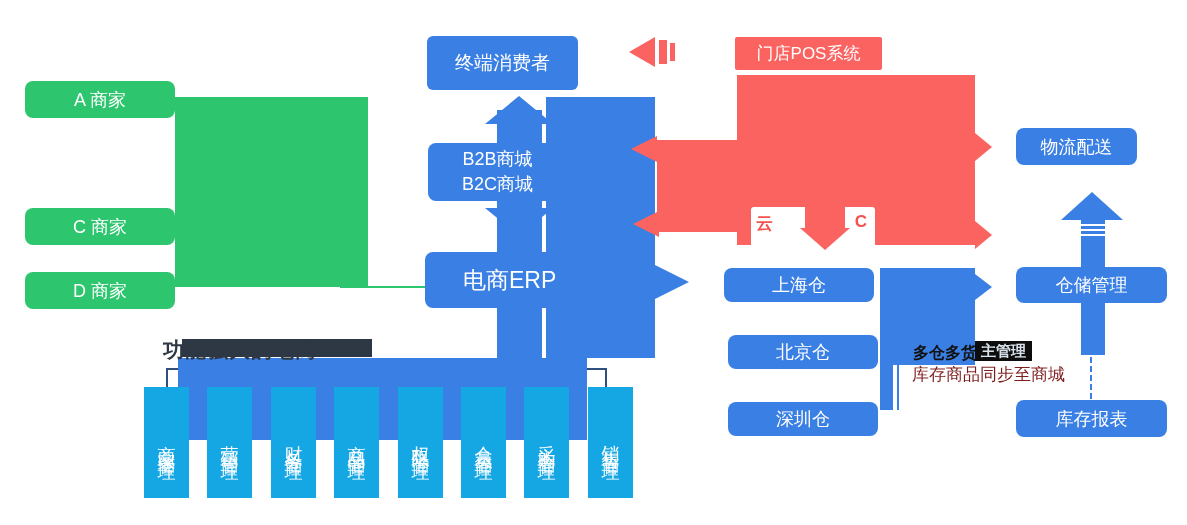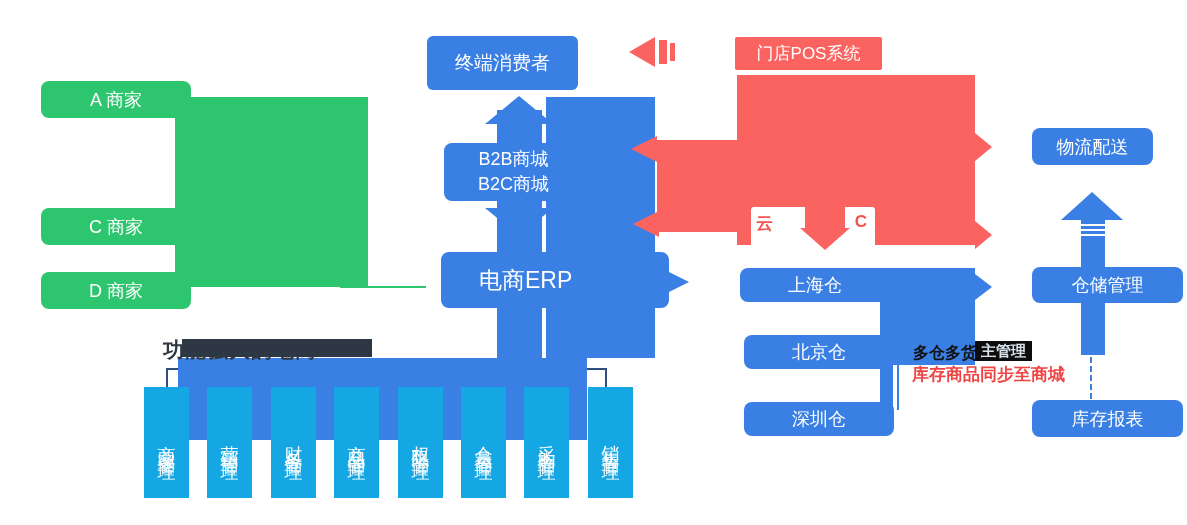--- a/index.html
+++ b/index.html
@@ -5,38 +5,38 @@
   html,body{margin:0;padding:0;background:#ffffff;}
   #stage{position:relative;width:1187px;height:525px;background:#fff;overflow:hidden;
          font-family:"Liberation Sans","DejaVu Sans",sans-serif;}
   .abs{position:absolute;}
   .box{position:absolute;display:flex;align-items:center;justify-content:center;
        color:#fff;font-weight:500;}
   .blue{background:#3a7fe3;}
   .cyan{background:#14a7e4;}
   .green{background:#2ec56f;}
   .red{background:#fa6360;}
-  .r6{border-radius:6px;} .r8{border-radius:8px;margin-left:16px;} .r3{border-radius:3px;}
+  .r6{border-radius:6px;} .r8{border-radius:8px;} .r3{border-radius:3px;}
   .tri{position:absolute;width:0;height:0;}
   
   .tri-up-blue{border-left:34px solid transparent;border-right:34px solid transparent;border-bottom:28px solid #3a7fe3;}
   .tri-down-blue{border-left:34px solid transparent;border-right:34px solid transparent;border-top:28px solid #3a7fe3;}
   .tri-right-blue{border-top:18px solid transparent;border-bottom:18px solid transparent;border-left:36px solid #3a7fe3;}
   .tri-right-blue-sm{border-top:13px solid transparent;border-bottom:13px solid transparent;border-left:17px solid #3a7fe3;}
   .tri-up-blue-sm{border-left:31px solid transparent;border-right:31px solid transparent;border-bottom:28px solid #3a7fe3;}
   
   .tri-left-red{border-top:13px solid transparent;border-bottom:13px solid transparent;border-right:26px solid #fa6360;}
   .tri-right-red{border-top:14px solid transparent;border-bottom:14px solid transparent;border-left:17px solid #fa6360;}
   .tri-down-red{border-left:25px solid transparent;border-right:25px solid transparent;border-top:22px solid #fa6360;}
   .tri-left-red-big{border-top:15px solid transparent;border-bottom:15px solid transparent;border-right:26px solid #fa6360;}
   .line{position:absolute;background:#2f4f7f;}
   .vtext{writing-mode:vertical-rl;text-orientation:upright;letter-spacing:6px;}
   .caption-dark{position:absolute;font-weight:bold;color:#16222e;}
   .note-black{position:absolute;font-weight:bold;color:#111111;white-space:nowrap;}
-  .note-red{position:absolute;font-weight:bold;color:#ef4444;white-space:nowrap;}
+  .note-red{position:absolute;font-weight:normal;color:#7f1d1d;white-space:nowrap;}
   .dashed-v{position:absolute;border-left:2px dashed #3a7fe3;}
 </style>
 </head>
 <body>
 
 <div id="stage">
 
   <div class="abs green" style="left:175px;top:97px;width:193px;height:190px;"></div>
   <div class="box green r8" style="left:25px;top:81px;width:150px;height:37px;font-size:18px;">
     <span>A 商家</span>

